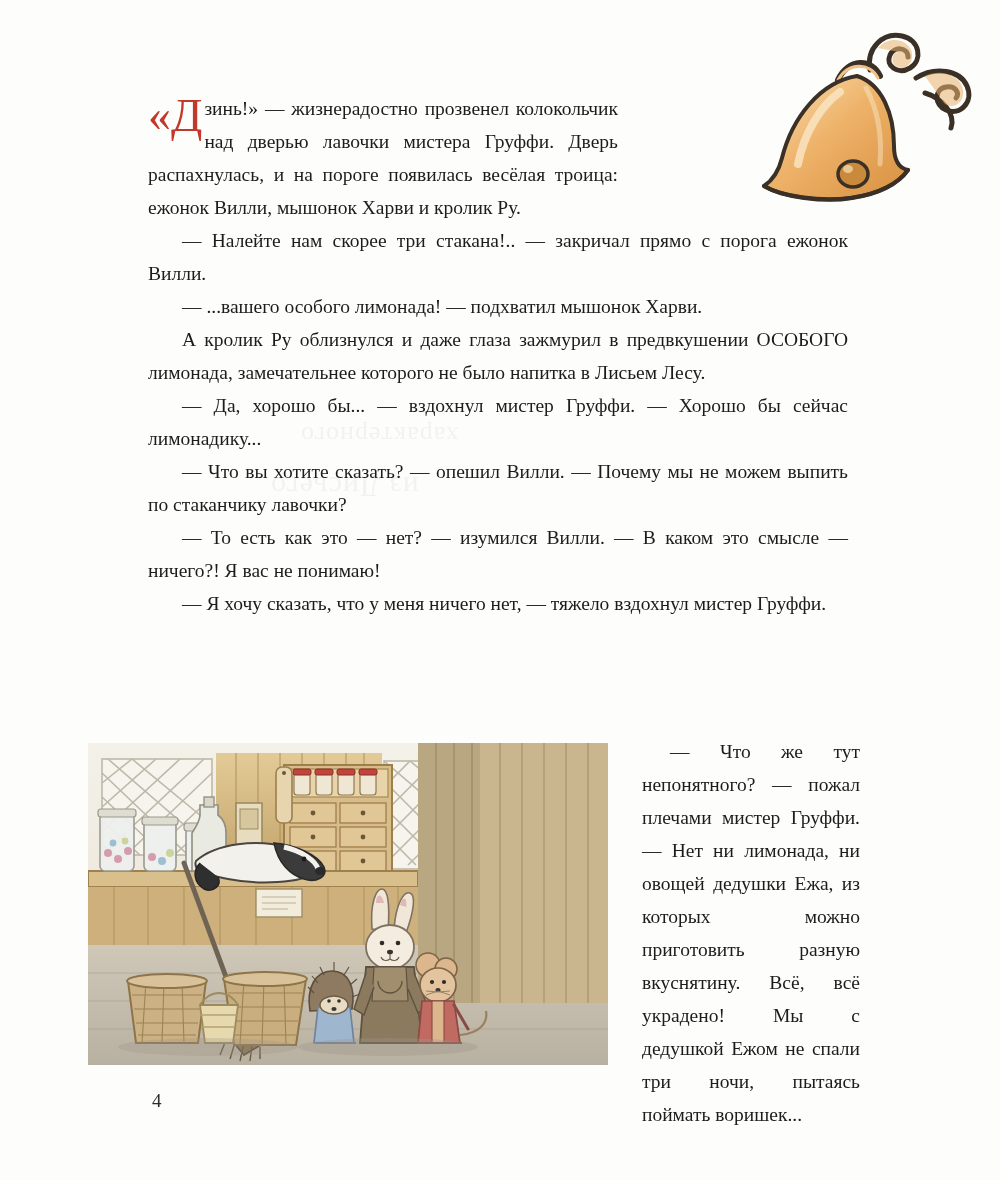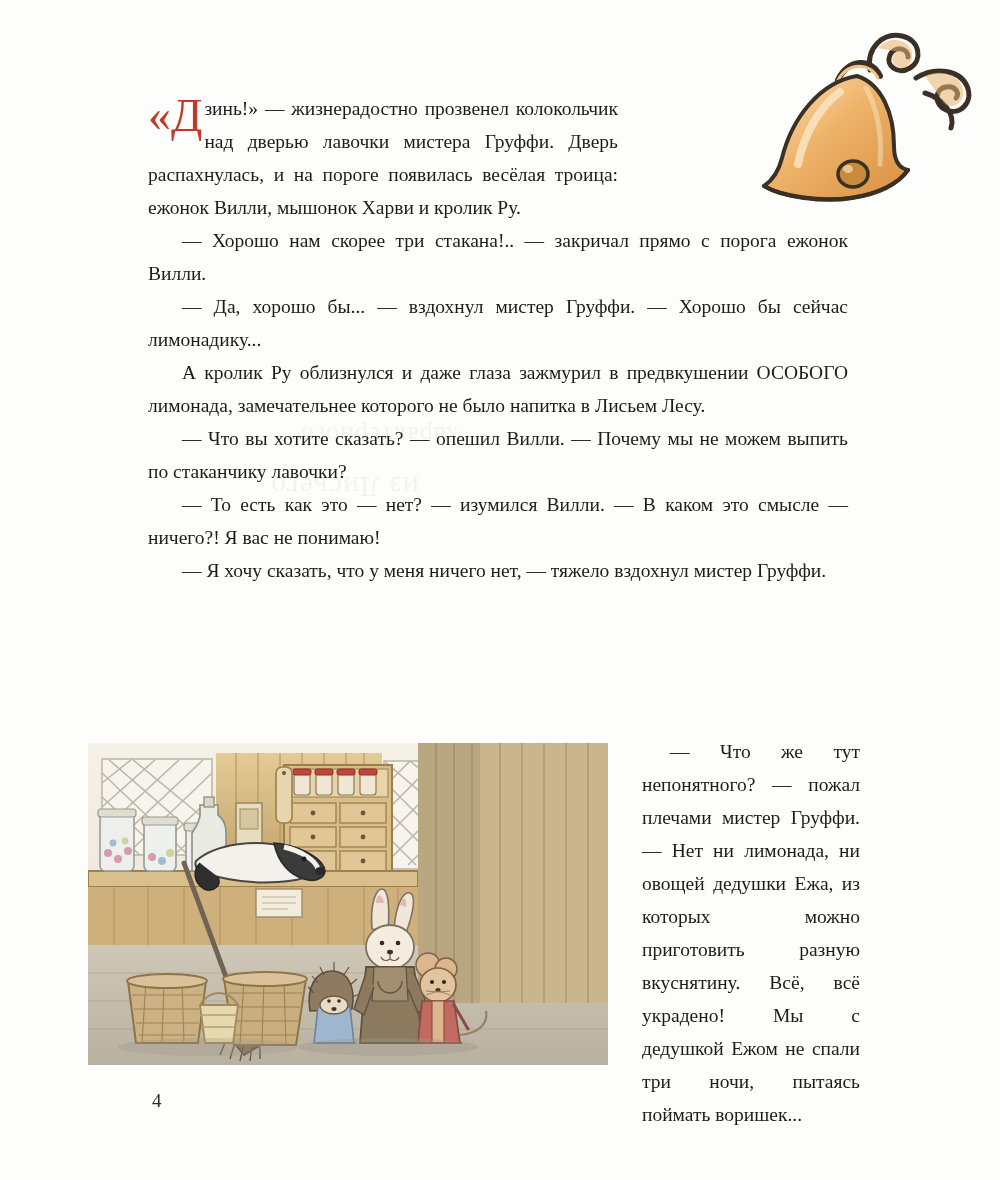--- a/index.html
+++ b/index.html
@@ -173,23 +173,24 @@
       <ellipse cx="133" cy="156" rx="15" ry="13" fill="#c98a3c" stroke="#3a3026" stroke-width="3.5"></ellipse>
       <ellipse cx="128" cy="151" rx="5" ry="4" fill="#f3d4a4" opacity="0.8"></ellipse>
     </svg>
   </div>
 
   <div class="text-body">
     <div class="wrap-bell"></div>
 
     <p class="first"><span class="dropcap"><span>«</span><span>Д</span></span><span>зинь!» — жизнерадостно прозвенел колокольчик над дверью лавочки мистера Груффи. Дверь распахнулась, и на пороге появилась весёлая троица: ежонок Вилли, мышонок Харви и кролик Ру.</span></p>
 
-    <p>— Хорошо нам скорее три стакана!.. — закричал прямо с порога ежонок Вилли.</p>
+    <p>— Налейте нам скорее три стакана!.. — закричал прямо с порога ежонок Вилли.</p>
+    <p>— ...вашего особого лимонада! — подхватил мышонок Харви.</p>
+    <p>А кролик Ру облизнулся и даже глаза зажмурил в предвкушении ОСОБОГО лимонада, замечательнее которого не было напитка в Лисьем Лесу.</p>
     <p>— Да, хорошо бы... — вздохнул мистер Груффи. — Хорошо бы сейчас лимонадику...</p>
-    <p>А кролик Ру облизнулся и даже глаза зажмурил в предвкушении ОСОБОГО лимонада, замечательнее которого не было напитка в Лисьем Лесу.</p>
     <p>— Что вы хотите сказать? — опешил Вилли. — Почему мы не можем выпить по стаканчику лавочки?</p>
     <p>— То есть как это — нет? — изумился Вилли. — В каком это смысле — ничего?! Я вас не понимаю!</p>
     <p>— Я хочу сказать, что у меня ничего нет, — тяжело вздохнул мистер Груффи.</p>
   </div>
 
   <div class="lower">
 
     <div class="side-column">
       <p>— Что же тут непонятного? — пожал плечами мистер Груффи. — Нет ни лимонада, ни овощей дедушки Ежа, из которых можно приготовить разную вкуснятину. Всё, всё украдено! Мы с дедушкой Ежом не спали три ночи, пытаясь поймать воришек...</p>
     </div>

